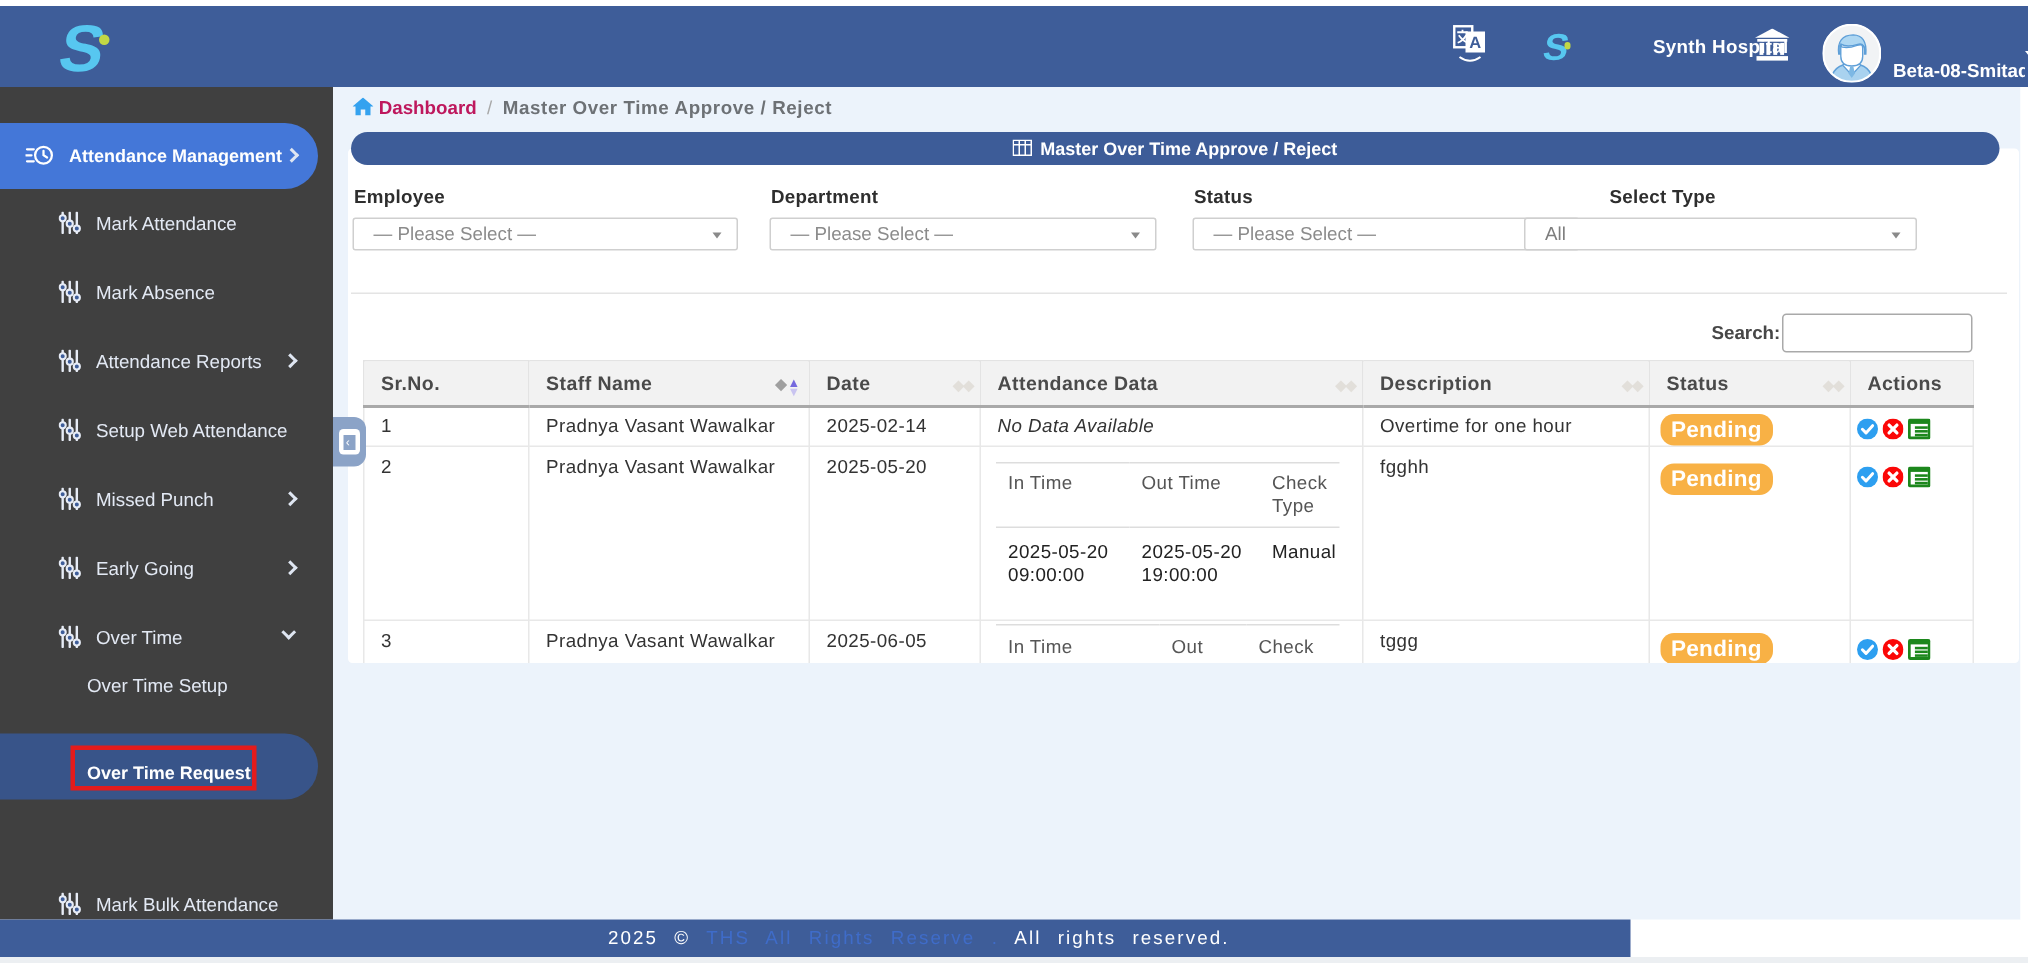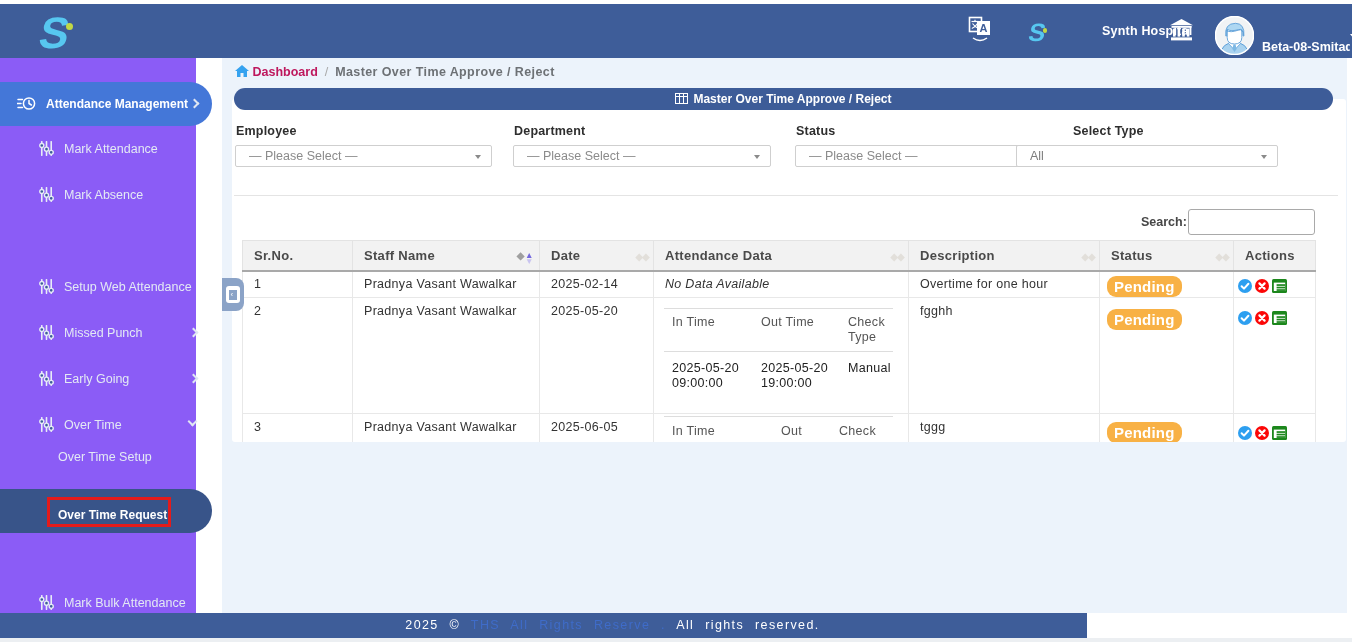--- a/index.html
+++ b/index.html
@@ -12,21 +12,21 @@
 #biglogo { position:absolute; left:40px; top:9px; width:40px; height:40px; }
 #biglogo .s { position:absolute; left:0; top:-1px; font-size:44px; font-weight:700; color:#57c7f0; transform:skewX(-11deg); }
 #biglogo .dot { position:absolute; left:26px; top:14px; width:7px; height:7px; border-radius:50%; background:#c2d845; }
 #hosp { position:absolute; left:1102px; top:20px; font-size:12.5px; font-weight:700; color:#fff; letter-spacing:0.2px; white-space:nowrap; }
 #uname { position:absolute; left:1262px; top:36px; font-size:12.5px; font-weight:700; color:#fff; white-space:nowrap; width:88px; overflow:hidden; }
 #smlogo { position:absolute; left:1029px; top:16px; width:22px; height:26px; }
 #smlogo .s { position:absolute; left:0; top:-2px; font-size:25px; font-weight:700; color:#57c7f0; transform:skewX(-11deg); }
 #smlogo .dot { position:absolute; left:13.5px; top:8px; width:4.5px; height:4.5px; border-radius:50%; background:#c2d845; }
 
 
-#sidebar { position:absolute; left:0; top:58px; width:196px; height:555px; background:#8b5cf6; }
+#sidebar { position:absolute; left:0; top:58px; width:222px; height:555px; background:#404040; }
 .menupill { position:absolute; left:-24px; top:24px; width:236px; height:44px; background:#4477d8; border-radius:22px; }
 .mi { position:absolute; left:0; width:222px; height:20px; color:#e3e9f4; font-size:12.5px; }
 .mi .ic { position:absolute; left:39px; top:2px; }
 .mi .tx { position:absolute; left:64px; top:3px; white-space:nowrap; }
 .chev { position:absolute; width:7px; height:7px; border-right:2px solid #dfe6f2; border-bottom:2px solid #dfe6f2; }
 .chev.r { transform:rotate(-45deg); }
 .chev.d { transform:rotate(45deg); }
 .subpill { position:absolute; left:-24px; top:431px; width:236px; height:44px; background:#385489; border-radius:22px; }
 .redbox { position:absolute; left:47px; top:439px; width:124px; height:30px; border:3px solid #e41b1b; }
 
@@ -147,20 +147,34 @@
           <g stroke="#e7ecf6" fill="none">
             <line x1="2.6" y1="0.7" x2="2.6" y2="13.3" stroke-width="1.5" stroke-linecap="round"></line>
             <line x1="7" y1="0.7" x2="7" y2="13.3" stroke-width="1.5" stroke-linecap="round"></line>
             <line x1="11.4" y1="0.7" x2="11.4" y2="13.3" stroke-width="1.5" stroke-linecap="round"></line>
             <circle cx="2.6" cy="4.2" r="1.9" fill="#3e5d99" stroke-width="1.3"></circle>
             <circle cx="7" cy="7.6" r="1.9" fill="#3e5d99" stroke-width="1.3"></circle>
             <circle cx="11.4" cy="10.6" r="1.9" fill="#3e5d99" stroke-width="1.3"></circle>
           </g>
         </svg></span>
       <span class="tx">Mark Absence</span>
+    </div>
+  <div class="mi" style="top:173px;">
+      <span class="ic"><svg width="15" height="15" viewBox="0 0 14 14">
+          <g stroke="#e7ecf6" fill="none">
+            <line x1="2.6" y1="0.7" x2="2.6" y2="13.3" stroke-width="1.5" stroke-linecap="round"></line>
+            <line x1="7" y1="0.7" x2="7" y2="13.3" stroke-width="1.5" stroke-linecap="round"></line>
+            <line x1="11.4" y1="0.7" x2="11.4" y2="13.3" stroke-width="1.5" stroke-linecap="round"></line>
+            <circle cx="2.6" cy="4.2" r="1.9" fill="#3e5d99" stroke-width="1.3"></circle>
+            <circle cx="7" cy="7.6" r="1.9" fill="#3e5d99" stroke-width="1.3"></circle>
+            <circle cx="11.4" cy="10.6" r="1.9" fill="#3e5d99" stroke-width="1.3"></circle>
+          </g>
+        </svg></span>
+      <span class="tx">Attendance Reports</span>
+      <span class="chev r" style="left:190px; top:6px;"></span>
     </div>
   <div class="mi" style="top:219px;">
       <span class="ic"><svg width="15" height="15" viewBox="0 0 14 14">
           <g stroke="#e7ecf6" fill="none">
             <line x1="2.6" y1="0.7" x2="2.6" y2="13.3" stroke-width="1.5" stroke-linecap="round"></line>
             <line x1="7" y1="0.7" x2="7" y2="13.3" stroke-width="1.5" stroke-linecap="round"></line>
             <line x1="11.4" y1="0.7" x2="11.4" y2="13.3" stroke-width="1.5" stroke-linecap="round"></line>
             <circle cx="2.6" cy="4.2" r="1.9" fill="#3e5d99" stroke-width="1.3"></circle>
             <circle cx="7" cy="7.6" r="1.9" fill="#3e5d99" stroke-width="1.3"></circle>
             <circle cx="11.4" cy="10.6" r="1.9" fill="#3e5d99" stroke-width="1.3"></circle>

